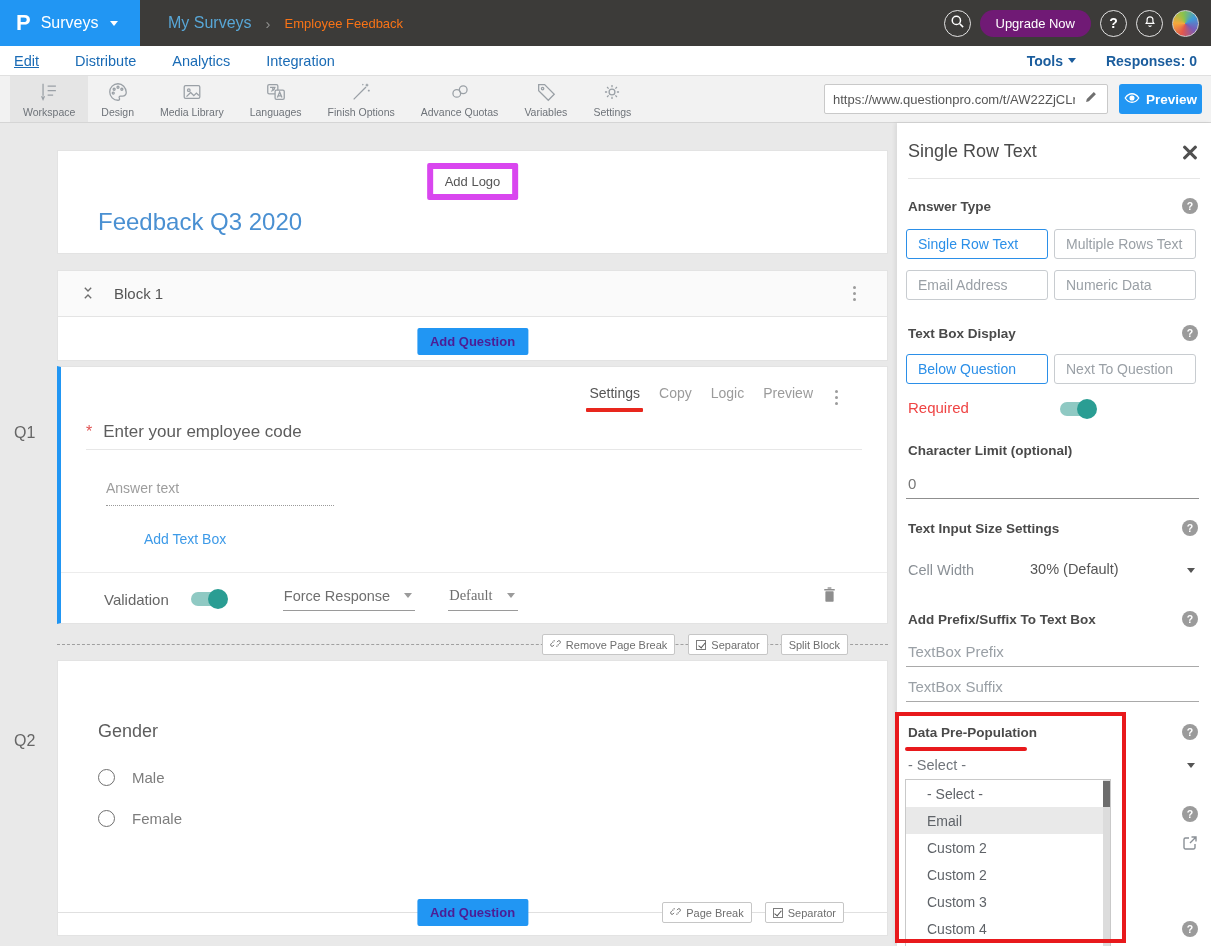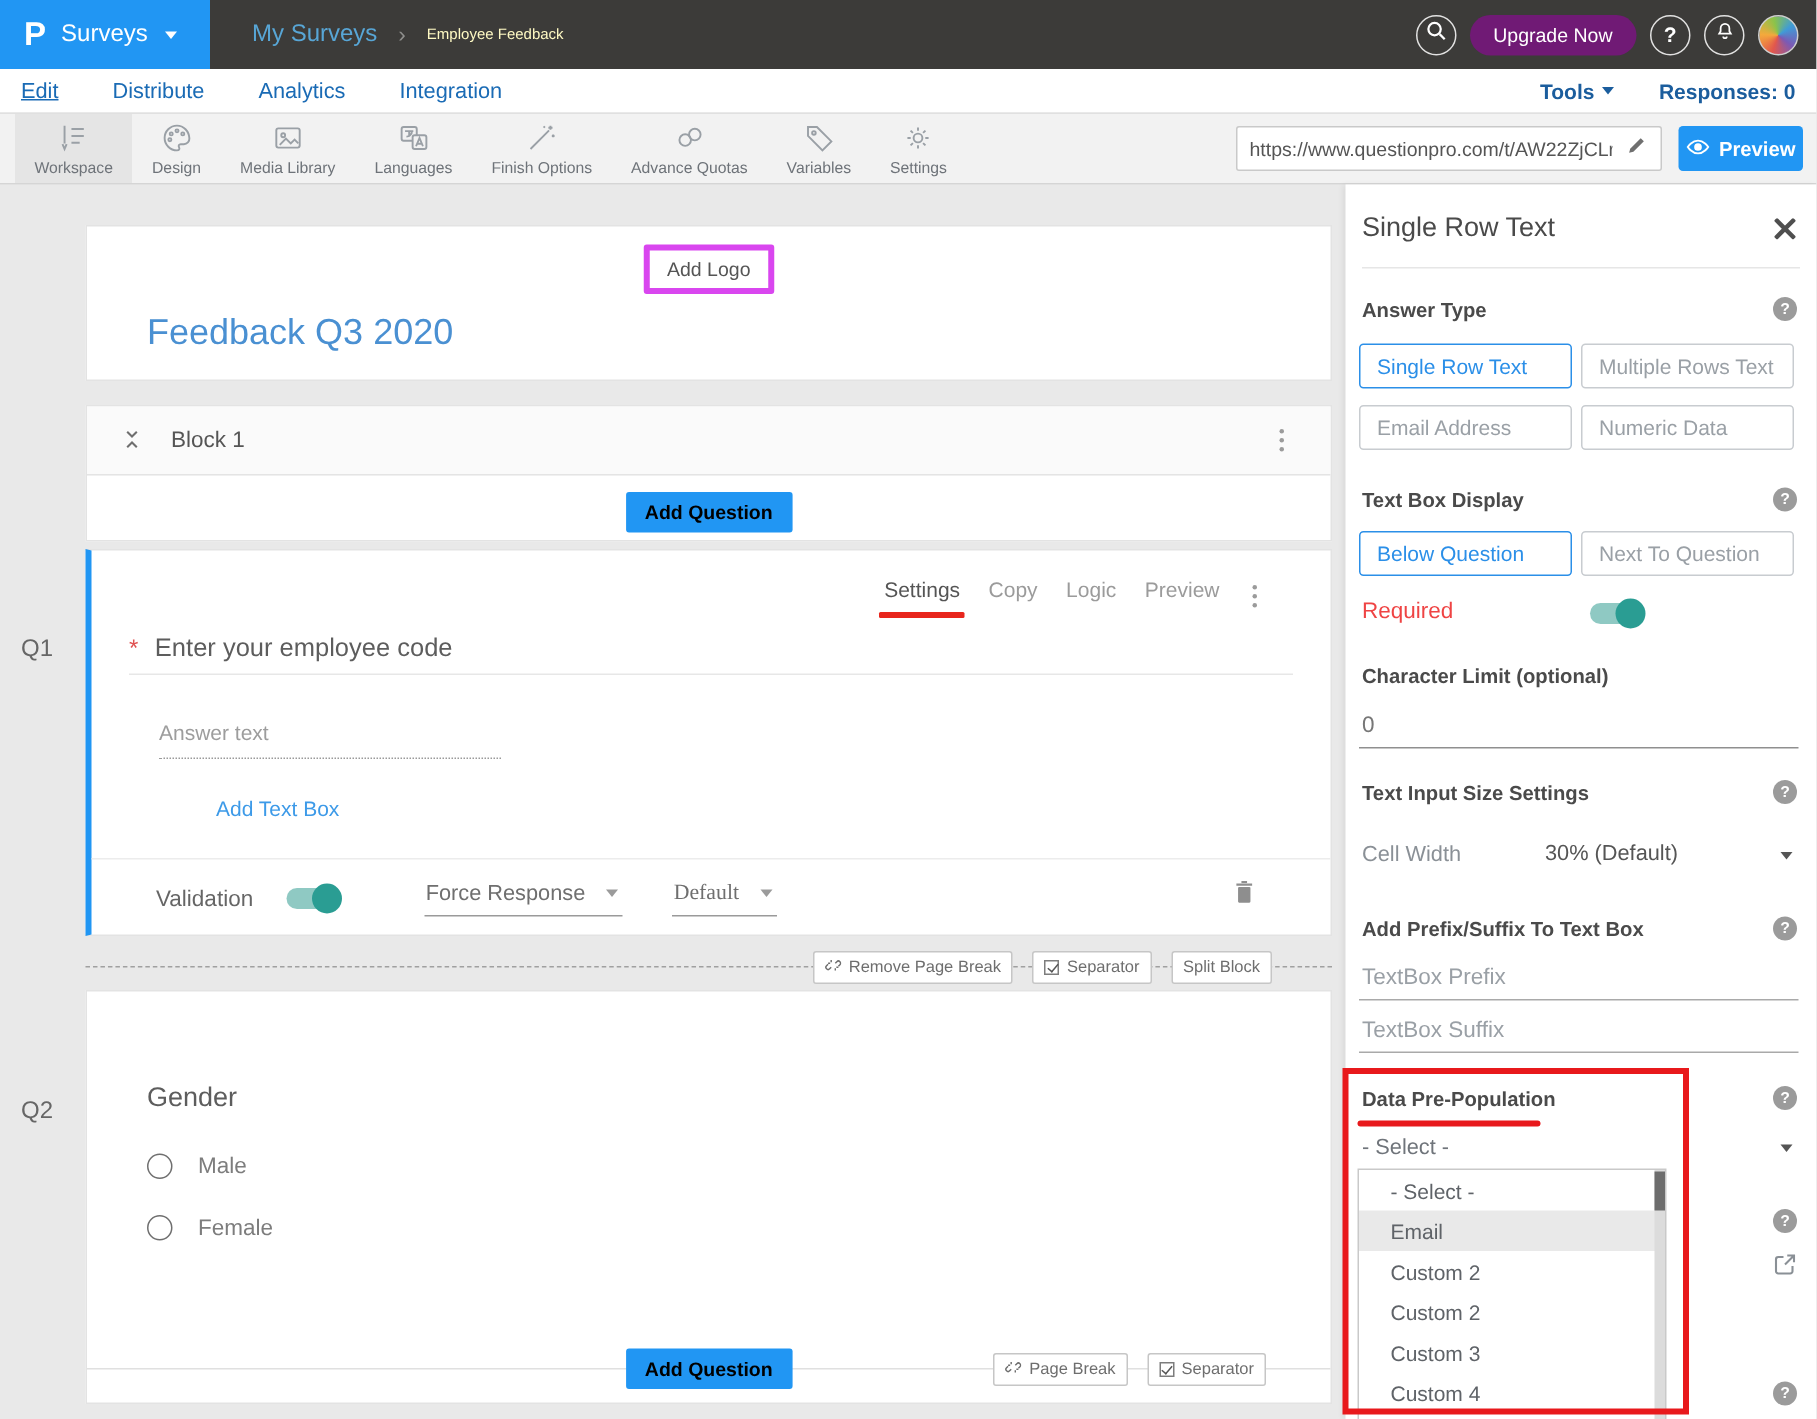--- a/index.html
+++ b/index.html
@@ -14,21 +14,21 @@
   #logo-block { position:absolute; left:0; top:0; width:140px; height:46px; background:#2196f3;
     display:flex; align-items:center; gap:10px; padding-left:16px; cursor:pointer; }
   #logo-p { color:#fff; font-size:22px; font-weight:bold; line-height:1; }
   #logo-app { color:#fff; font-size:16px; }
   .caret { width:0; height:0; border-left:4px solid transparent; border-right:4px solid transparent;
     border-top:5px solid currentColor; display:inline-block; }
   #logo-caret { color:#fff; margin-left:2px; }
   #breadcrumb { position:absolute; left:168px; top:0; height:46px; display:flex; align-items:center; gap:14px; }
   #bc-parent { color:#58a6d6; font-size:16px; cursor:pointer; }
   #bc-sep { color:#8f8f8d; font-size:15px; }
-  #bc-current { color:#fef9c3; font-size:10px; }
+  #bc-current { color:#f97316; font-size:13px; }
   #topbar-right { position:absolute; right:12px; top:0; height:46px; display:flex; align-items:center; gap:9px; }
   .tb-circle { width:27px; height:27px; border-radius:50%; border:1.5px solid rgba(255,255,255,.85);
     display:flex; align-items:center; justify-content:center; color:#fff; cursor:pointer; }
   #upgrade-btn { height:27px; border-radius:14px; background:#701a75; color:#fff; font-weight:normal;
     font-size:13px; display:flex; align-items:center; padding:0 16px; cursor:pointer; border:none; }
   #avatar { width:27px; height:27px; border-radius:50%; border:1.5px solid #cfcfcf; cursor:pointer;
     background:conic-gradient(from 200deg, #e2574c, #f4a93c, #8bc34a, #3f9bd8, #7b5ab5, #e2574c); }
   .help-text { font-size:14px; font-weight:bold; }
 
   
@@ -57,33 +57,33 @@
   #preview-btn { position:absolute; left:1119px; top:8px; width:83px; height:30px; background:#2196f3;
     border:none; border-radius:3px; color:#fff; font-size:13.5px; font-weight:bold; display:flex;
     align-items:center; justify-content:center; gap:6px; cursor:pointer; }
 
   
   .q-side-label { position:absolute; left:14px; font-size:16px; color:#666; }
   .card { position:absolute; left:57px; width:831px; background:#fff; border:1px solid #e3e3e3; }
 
   #survey-card { top:150px; height:104px; }
   #add-logo-btn { position:absolute; left:50%; transform:translateX(-50%); top:12px; background:#fff;
-    border:4px solid #d946ef; border-radius:2px; font-size:13px; color:#555; padding:5px 12px; cursor:pointer; }
+    border:6px solid #d946ef; border-radius:2px; font-size:13px; color:#555; padding:5px 12px; cursor:pointer; }
   #survey-title { position:absolute; left:40px; top:57px; font-size:24px; color:#4a90d2; }
 
   #block-card { top:270px; height:91px; }
   #block-header { position:absolute; left:0; top:0; width:100%; height:46px; background:#fafafa;
     border-bottom:1px solid #e4e4e4; }
   #block-collapse { position:absolute; left:22px; top:13px; color:#6e6e6e; cursor:pointer; }
   #block-title { position:absolute; left:56px; top:14px; font-size:15px; color:#555; }
   .kebab { display:flex; flex-direction:column; gap:3px; align-items:center; cursor:pointer; padding:3px; }
   .kebab i { width:3px; height:3px; border-radius:50%; background:#9b9b9b; display:block; }
   #block-kebab { position:absolute; right:28px; top:12px; }
   #block-addq { position:absolute; left:50%; transform:translateX(-50%); top:57px; }
-  .btn-primary { background:#2196f3; color:#000000; font-weight:bold; font-size:13px; border:none;
+  .btn-primary { background:#2196f3; color:#4c1d95; font-weight:bold; font-size:13px; border:none;
     border-radius:2px; padding:6px 13px; cursor:pointer; }
 
   #q1-card { top:366px; height:258px; border-left:4px solid #2196f3; }
   #q1-tabs { position:absolute; right:74px; top:18px; display:flex; gap:19px; font-size:14px; color:#9b9b9b; }
   .qtab { cursor:pointer; }
   .qtab.active { color:#555; position:relative; }
   .qtab.active::after { content:""; position:absolute; left:-3px; right:-3px; bottom:-11px; height:4px;
     background:#e8261d; border-radius:1px; }
   #q1-kebab { position:absolute; right:46px; top:20px; }
   #q1-question-row { position:absolute; left:25px; top:55px; display:flex; gap:11px; align-items:baseline; }

